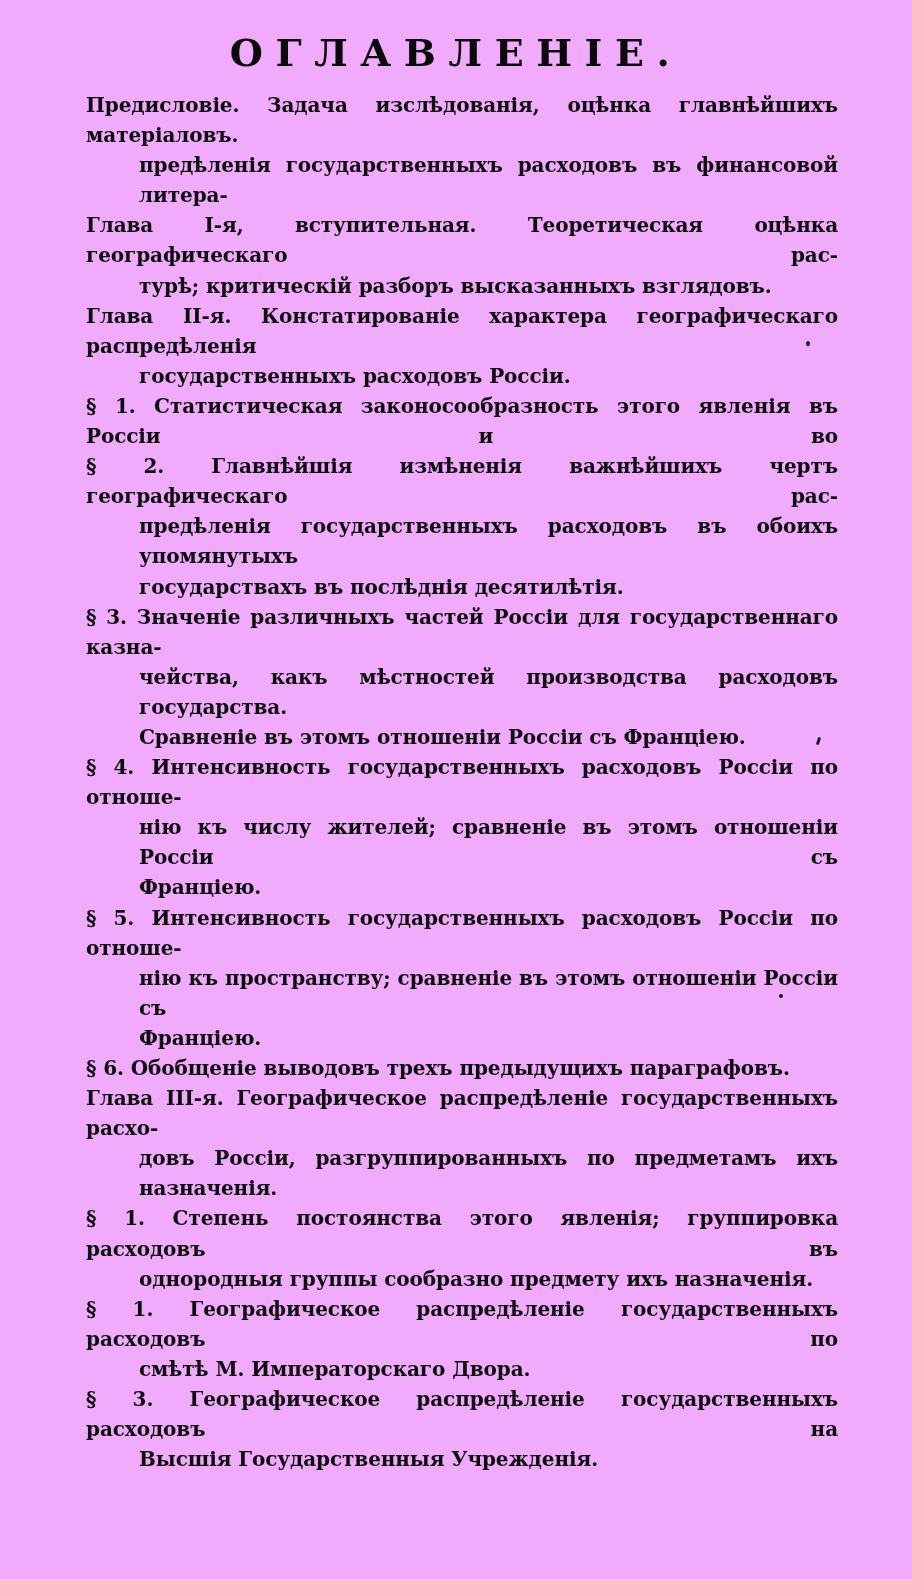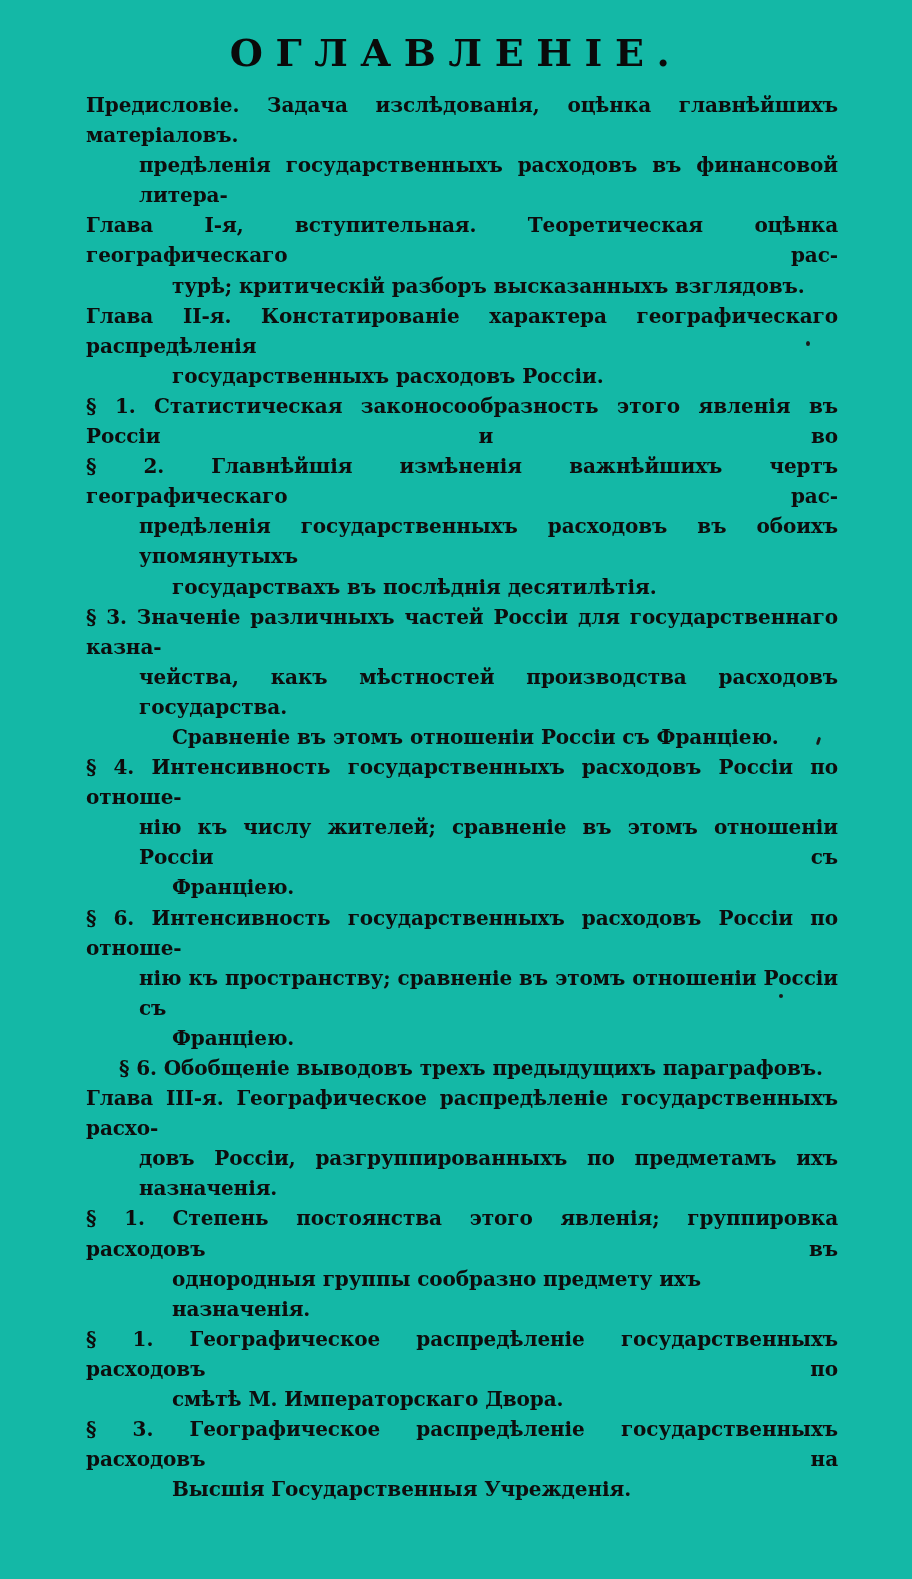--- a/index.html
+++ b/index.html
@@ -4,21 +4,21 @@
 <style>
   html, body {
     margin: 0;
     padding: 0;
     background: #ffffff;
   }
   .page {
     position: relative;
     width: 912px;
     height: 1579px;
-    background: #14b8a6;
+    background: #f0abfc;
     overflow: hidden;
     font-family: "DejaVu Serif", "Liberation Serif", serif;
     color: #0d0d0d;
   }
   .title {
     position: absolute;
     top: 30px;
     left: 0;
     width: 100%;
     text-align: center;
@@ -46,21 +46,20 @@
   .toc-line.indent {
     padding-left: 53px;
   }
   .toc-line.just {
     text-align: justify;
     text-align-last: justify;
   }
   .toc-line.nojust {
     text-align: left;
     text-align-last: left;
-    margin-left: 33px;
   }
   .speck {
     position: absolute;
     background: #1a1a1a;
     border-radius: 50%;
   }
   .speck.s1 { left: 806px; top: 341px; width: 4px; height: 5px; }
   .speck.s2 { left: 817px; top: 737px; width: 3px; height: 8px; transform: rotate(18deg); border-radius: 2px; }
   .speck.s3 { left: 779px; top: 994px; width: 4px; height: 4px; }
 </style>
@@ -82,21 +81,21 @@
       <div class="toc-line flush just">§ 1. Статистическая законосообразность этого явленія въ Россіи и во</div>
       <div class="toc-line flush just">§ 2. Главнѣйшія измѣненія важнѣйшихъ чертъ географическаго рас-</div>
       <div class="toc-line indent just">предѣленія государственныхъ расходовъ въ обоихъ упомянутыхъ</div>
       <div class="toc-line indent nojust">государствахъ въ послѣднія десятилѣтія.</div>
       <div class="toc-line flush just">§ 3. Значеніе различныхъ частей Россіи для государственнаго казна-</div>
       <div class="toc-line indent just">чейства, какъ мѣстностей производства расходовъ государства.</div>
       <div class="toc-line indent nojust">Сравненіе въ этомъ отношеніи Россіи съ Франціею.</div>
       <div class="toc-line flush just">§ 4. Интенсивность государственныхъ расходовъ Россіи по отноше-</div>
       <div class="toc-line indent just">нію къ числу жителей; сравненіе въ этомъ отношеніи Россіи съ</div>
       <div class="toc-line indent nojust">Франціею.</div>
-      <div class="toc-line flush just">§ 6. Интенсивность государственныхъ расходовъ Россіи по отноше-</div>
+      <div class="toc-line flush just">§ 5. Интенсивность государственныхъ расходовъ Россіи по отноше-</div>
       <div class="toc-line indent just">нію къ пространству; сравненіе въ этомъ отношеніи Россіи съ</div>
       <div class="toc-line indent nojust">Франціею.</div>
       <div class="toc-line flush nojust">§ 6. Обобщеніе выводовъ трехъ предыдущихъ параграфовъ.</div>
       <div class="toc-line flush just">Глава III-я. Географическое распредѣленіе государственныхъ расхо-</div>
       <div class="toc-line indent just">довъ Россіи, разгруппированныхъ по предметамъ ихъ назначенія.</div>
       <div class="toc-line flush just">§ 1. Степень постоянства этого явленія; группировка расходовъ въ</div>
       <div class="toc-line indent nojust">однородныя группы сообразно предмету ихъ назначенія.</div>
       <div class="toc-line flush just">§ 1. Географическое распредѣленіе государственныхъ расходовъ по</div>
       <div class="toc-line indent nojust">смѣтѣ М. Императорскаго Двора.</div>
       <div class="toc-line flush just">§ 3. Географическое распредѣленіе государственныхъ расходовъ на</div>

